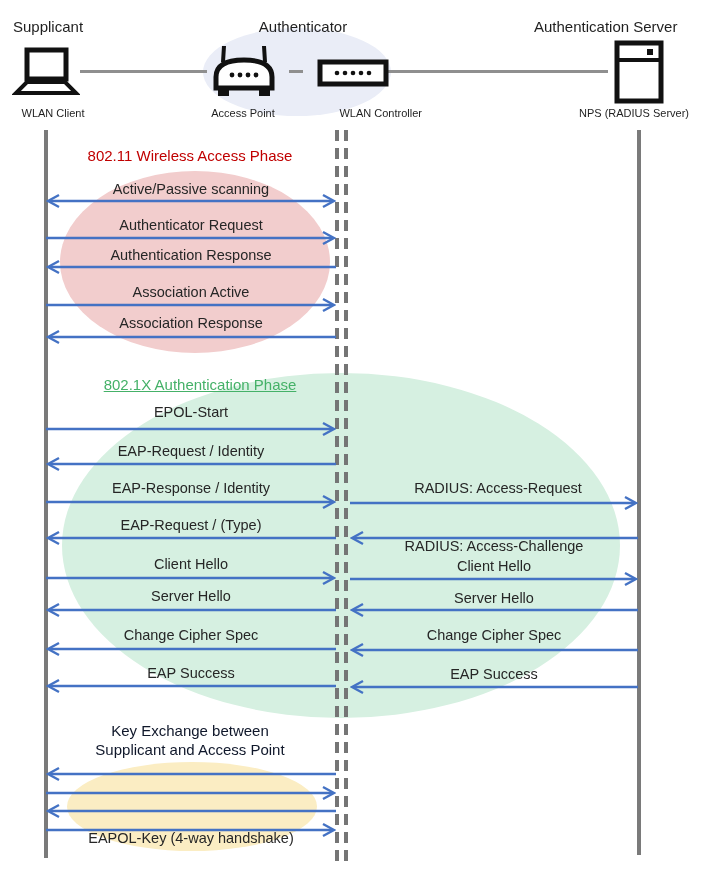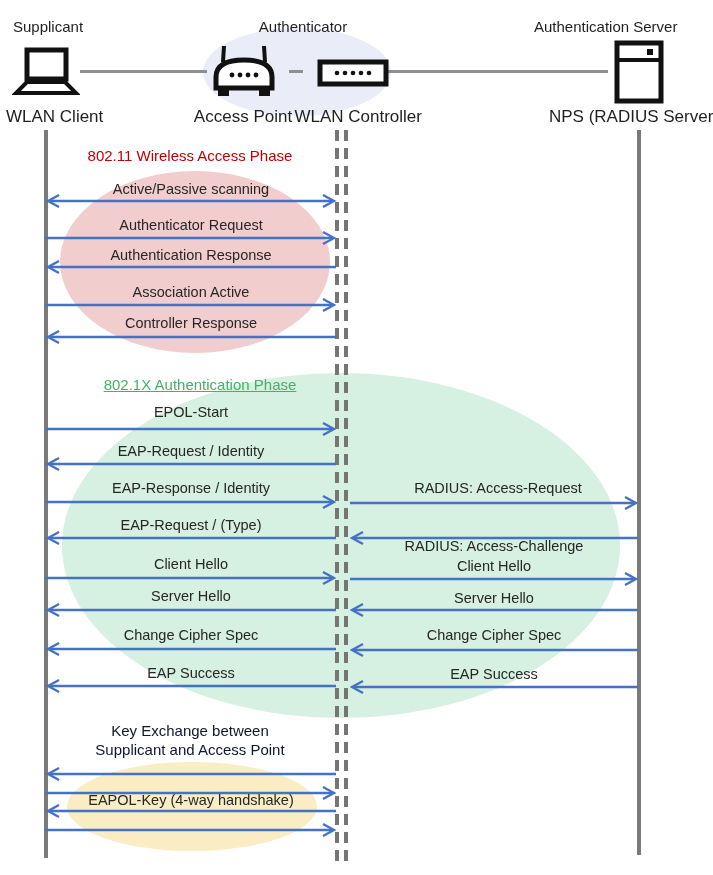--- a/index.html
+++ b/index.html
@@ -2,21 +2,21 @@
 <html><head>
 <meta charset="utf-8">
 <style>
   html,body{margin:0;padding:0;background:#fff;}
   #stage{
     position:relative;width:713px;height:875px;background:#ffffff;overflow:hidden;
     font-family:"Liberation Sans",sans-serif;color:#262626;
   }
   .abs{position:absolute;}
   .role-label{position:absolute;top:18px;font-size:15px;color:#1f1f1f;white-space:nowrap;z-index:5;}
-  .dev-label{position:absolute;top:107px;font-size:17px;color:#1f1f1f;text-align:center;white-space:nowrap;z-index:5;}
+  .dev-label{position:absolute;top:107px;font-size:11px;color:#1f1f1f;text-align:center;white-space:nowrap;z-index:5;}
   .hline{position:absolute;top:70px;height:3px;background:#8f8f8f;z-index:1;}
   .hdr-ellipse{position:absolute;border-radius:50%;z-index:0;}
   .icon{position:absolute;z-index:4;}
   .lifeline{position:absolute;width:4px;background:#7a7a7a;z-index:2;}
   .lifeline-dashed{
     position:absolute;width:4px;z-index:2;background:repeating-linear-gradient(
       to bottom,#757575 0px,#757575 11px,transparent 11px,transparent 18px);
   }
   .ellipse{position:absolute;border-radius:50%;z-index:1;}
   .phase-title{position:absolute;font-size:15px;line-height:19px;text-align:center;z-index:4;white-space:pre-line;}
@@ -111,21 +111,21 @@
       <div class="msg-label" style="left: 41px; top: 247px;">Authentication Response</div>
       <svg width="290" height="18" class="arrow" stroke="#4472C4" stroke-width="2.4" style="left: 46px; top: 258px;">
         <line x1="3" x2="290" y1="9" y2="9"></line>
         <polyline points="13,3 2,9 13,15"></polyline>
       </svg>
       <div class="msg-label" style="left: 41px; top: 284px;">Association Active</div>
       <svg width="290" height="18" class="arrow" stroke="#4472C4" stroke-width="2.4" style="left: 46px; top: 296px;">
         <line x1="0" x2="287" y1="9" y2="9"></line>
         <polyline points="277,3 288,9 277,15"></polyline>
       </svg>
-      <div class="msg-label" style="left: 41px; top: 315px;">Controller Response</div>
+      <div class="msg-label" style="left: 41px; top: 315px;">Association Response</div>
       <svg width="290" height="18" class="arrow" stroke="#4472C4" stroke-width="2.4" style="left: 46px; top: 328px;">
         <line x1="3" x2="290" y1="9" y2="9"></line>
         <polyline points="13,3 2,9 13,15"></polyline>
       </svg>
       <div class="msg-label" style="left: 41px; top: 404px;">EPOL-Start</div>
       <svg width="290" height="18" class="arrow" stroke="#4472C4" stroke-width="2.4" style="left: 46px; top: 420px;">
         <line x1="0" x2="287" y1="9" y2="9"></line>
         <polyline points="277,3 288,9 277,15"></polyline>
       </svg>
       <div class="msg-label" style="left: 41px; top: 443px;">EAP-Request / Identity</div>
@@ -194,21 +194,21 @@
         <polyline points="13,3 2,9 13,15"></polyline>
       </svg>
       <svg width="290" height="18" class="arrow" stroke="#4472C4" stroke-width="2.4" style="left: 46px; top: 765px;">
         <line x1="3" x2="290" y1="9" y2="9"></line>
         <polyline points="13,3 2,9 13,15"></polyline>
       </svg>
       <svg width="290" height="18" class="arrow" stroke="#4472C4" stroke-width="2.4" style="left: 46px; top: 784px;">
         <line x1="0" x2="287" y1="9" y2="9"></line>
         <polyline points="277,3 288,9 277,15"></polyline>
       </svg>
-      <div class="msg-label" style="left: 41px; top: 792px;">EAPOL-Key (4-way handshake)</div>
+      <div class="msg-label" style="left: 41px; top: 830px;">EAPOL-Key (4-way handshake)</div>
       <svg width="290" height="18" class="arrow" stroke="#4472C4" stroke-width="2.4" style="left: 46px; top: 802px;">
         <line x1="3" x2="290" y1="9" y2="9"></line>
         <polyline points="13,3 2,9 13,15"></polyline>
       </svg>
       <svg width="290" height="18" class="arrow" stroke="#4472C4" stroke-width="2.4" style="left: 46px; top: 821px;">
         <line x1="0" x2="287" y1="9" y2="9"></line>
         <polyline points="277,3 288,9 277,15"></polyline>
       </svg>
     </div>
 </div>

